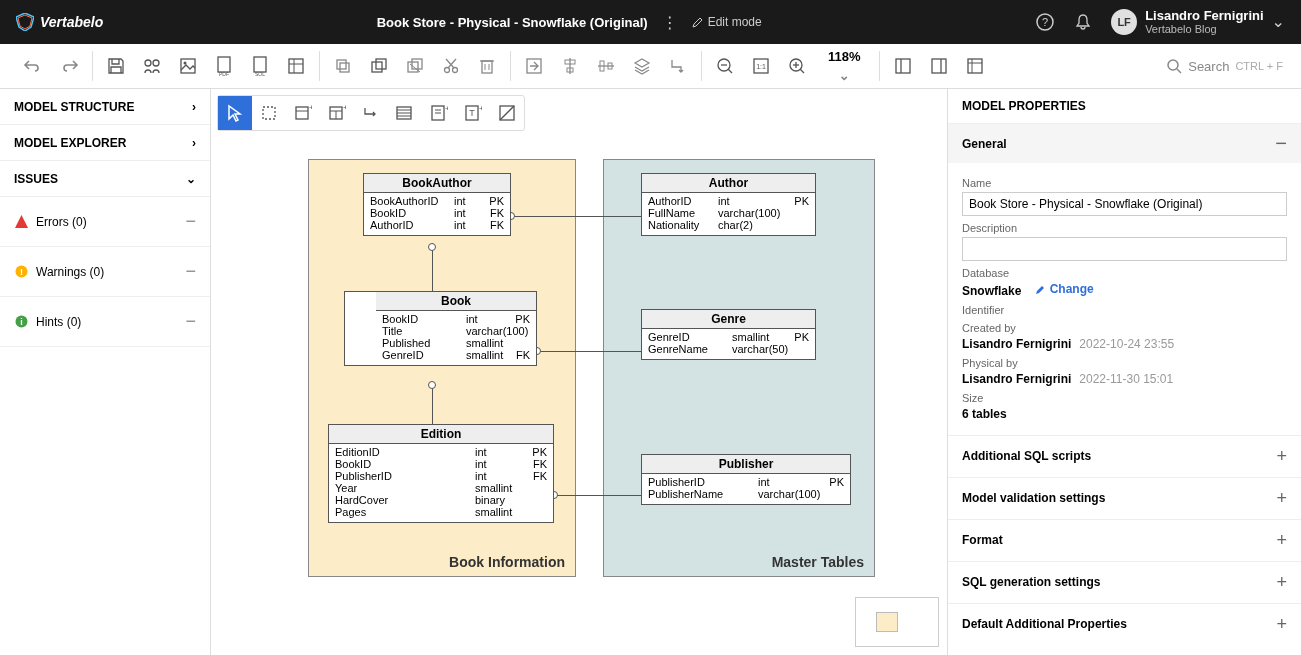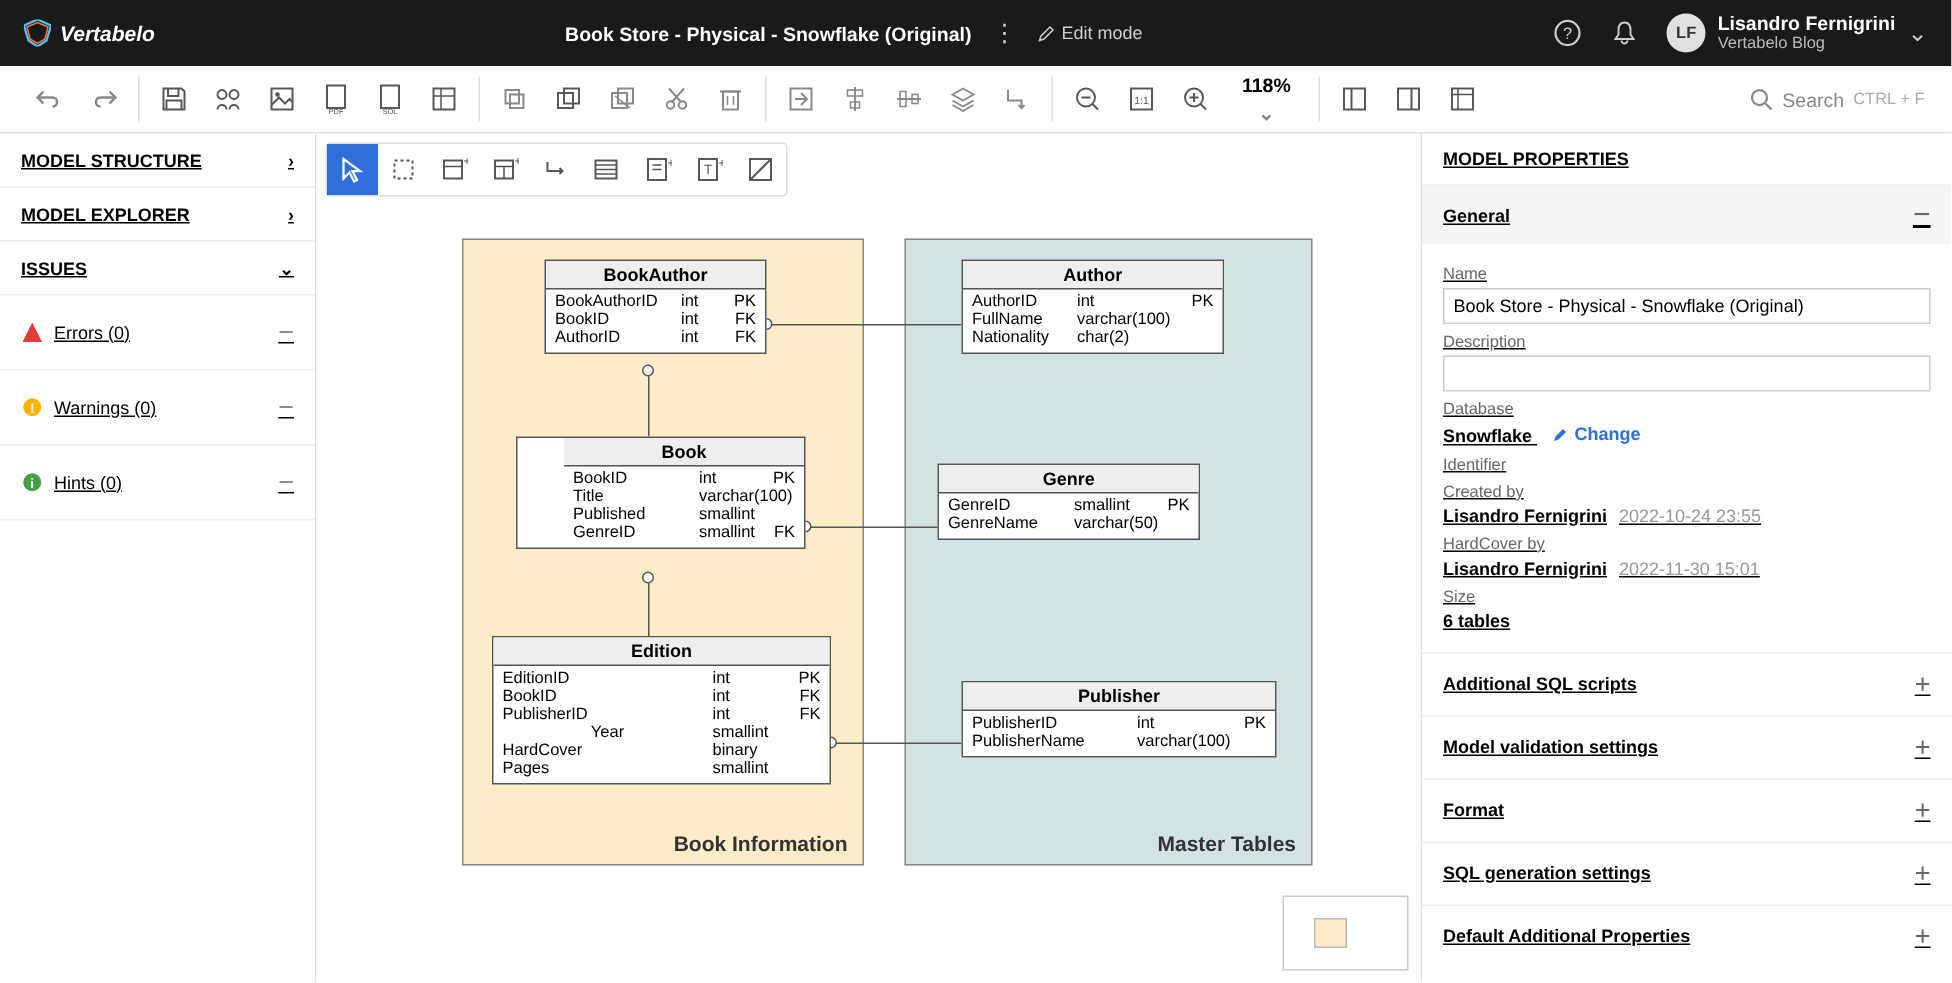--- a/index.html
+++ b/index.html
@@ -24,21 +24,21 @@
 
 .toolbar { height: 45px; background: #fff; border-bottom: 1px solid #ddd; display: flex; align-items: center; padding: 0 10px; }
 .tool-group { display: flex; align-items: center; gap: 10px; padding: 0 10px; }
 .tool-sep { width: 1px; height: 30px; background: #ddd; }
 .tool-btn { width: 26px; height: 26px; display: flex; align-items: center; justify-content: center; color: #555; cursor: pointer; }
 .zoom-display { display: flex; align-items: center; gap: 4px; padding: 3px 8px; cursor: pointer; font-size: 13px; font-weight: 600; flex-direction: column; }
 .search-box { margin-left: auto; display: flex; align-items: center; gap: 6px; padding: 4px 8px; color: #888; font-size: 13px; }
 .search-hint { font-size: 11px; color: #aaa; }
 
 
-.main { display: flex; height: calc(655px - 44px - 45px); text-decoration: underline; }
+.main { display: flex; height: calc(655px - 44px - 45px); }
 
 
 .left-sidebar { width: 211px; border-right: 1px solid #ddd; background: #fff; }
 .ls-section { height: 36px; display: flex; align-items: center; justify-content: space-between; padding: 0 14px; border-bottom: 1px solid #eee; font-size: 12px; font-weight: 700; cursor: pointer; }
 .ls-item { height: 50px; display: flex; align-items: center; justify-content: space-between; padding: 0 14px; border-bottom: 1px solid #efefef; font-size: 12px; cursor: pointer; }
 .ls-item-left { display: flex; align-items: center; gap: 8px; }
 .ls-icon { width: 14px; height: 14px; display: flex; align-items: center; justify-content: center; }
 .ls-minus { font-size: 18px; color: #888; }
 
 
@@ -512,21 +512,21 @@
             <span class="db-col-name" style="flex:0 0 140px;">BookID</span>
             <span class="db-col-type">int</span>
             <span class="db-col-key">FK</span>
           </div>
         <div class="db-row">
             <span class="db-col-name" style="flex:0 0 140px;">PublisherID</span>
             <span class="db-col-type">int</span>
             <span class="db-col-key">FK</span>
           </div>
         <div class="db-row">
-            <span class="db-col-name" style="flex:0 0 140px;text-align:center;">Year</span>
+            <span class="db-col-name" style="flex:0 0 140px;">Year</span>
             <span class="db-col-type">smallint</span>
             <span class="db-col-key"></span>
           </div>
         <div class="db-row">
             <span class="db-col-name" style="flex:0 0 140px;">HardCover</span>
             <span class="db-col-type">binary</span>
             <span class="db-col-key"></span>
           </div>
         <div class="db-row">
             <span class="db-col-name" style="flex:0 0 140px;">Pages</span>
@@ -550,21 +550,21 @@
             <span class="db-col-key"></span>
           </div>
         <div class="db-row">
             <span class="db-col-name" style="flex:0 0 70px;">Nationality</span>
             <span class="db-col-type">char(2)</span>
             <span class="db-col-key"></span>
           </div>
       </div>
     </div>
 
-    <div class="db-table" style="left:414px; top:220px; width:175px;">
+    <div class="db-table" style="left:430px; top:220px; width:175px;">
       <div class="db-table-header">Genre</div>
       <div class="db-table-body">
         <div class="db-row">
             <span class="db-col-name">GenreID</span>
             <span class="db-col-type">smallint</span>
             <span class="db-col-key">PK</span>
           </div>
         <div class="db-row">
             <span class="db-col-name">GenreName</span>
             <span class="db-col-type">varchar(50)</span>
@@ -611,21 +611,21 @@
         <span class="rp-link">
           <svg width="11" height="11" viewBox="0 0 11 11">
               <path d="M1 10 L2 7 L7 2 L9 4 L4 9 Z" fill="#2e6fd9"></path>
             </svg>
           <span>Change</span>
         </span>
       </div>
       <div class="rp-field-label">Identifier</div>
       <div class="rp-field-label">Created by</div>
       <div><span class="rp-value">Lisandro Fernigrini</span><span class="rp-grey">2022-10-24 23:55</span></div>
-      <div class="rp-field-label">HardCover by</div>
+      <div class="rp-field-label">Physical by</div>
       <div><span class="rp-value">Lisandro Fernigrini</span><span class="rp-grey">2022-11-30 15:01</span></div>
       <div class="rp-field-label">Size</div>
       <div class="rp-value">6 tables</div>
     </div>
     <div class="rp-collapsed">
         <span>Additional SQL scripts</span>
         <span class="plus">+</span>
       </div>
     <div class="rp-collapsed">
         <span>Model validation settings</span>

